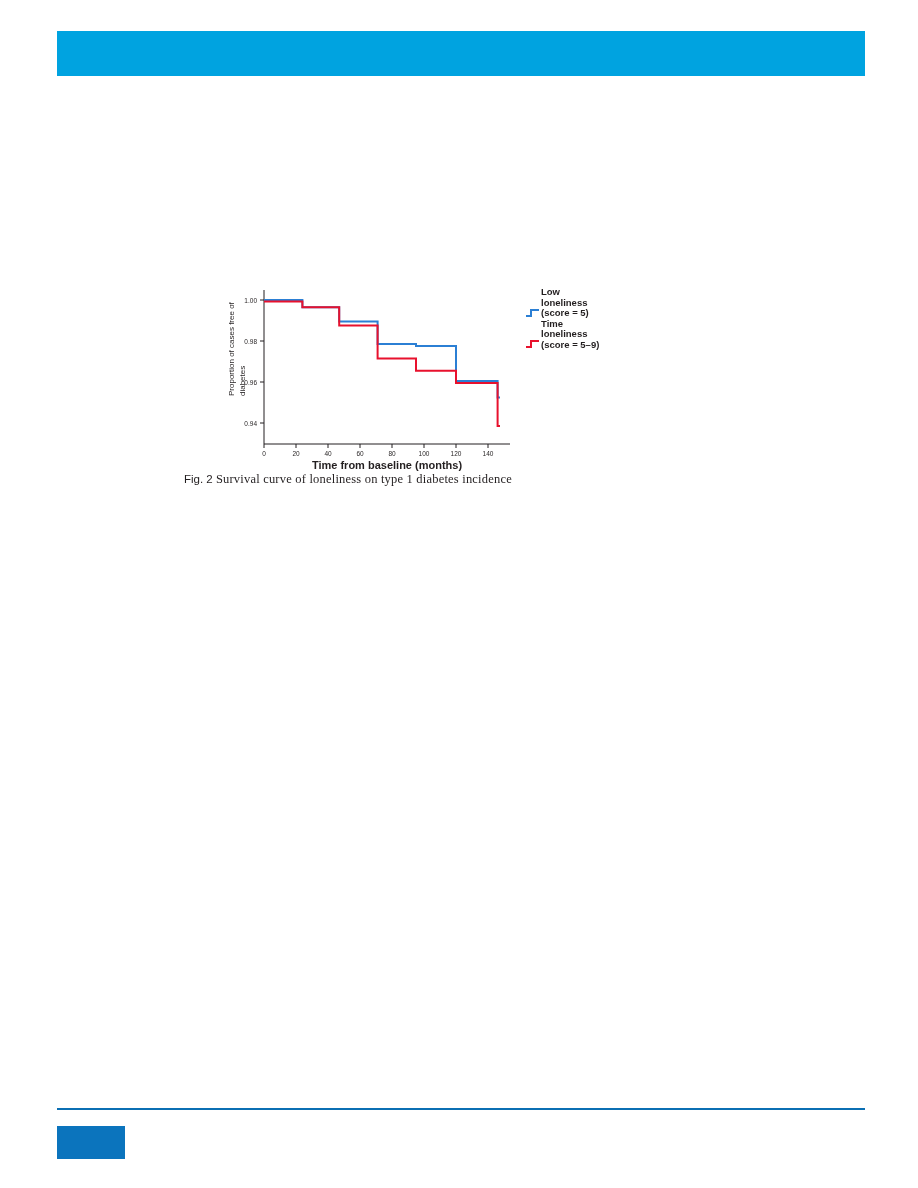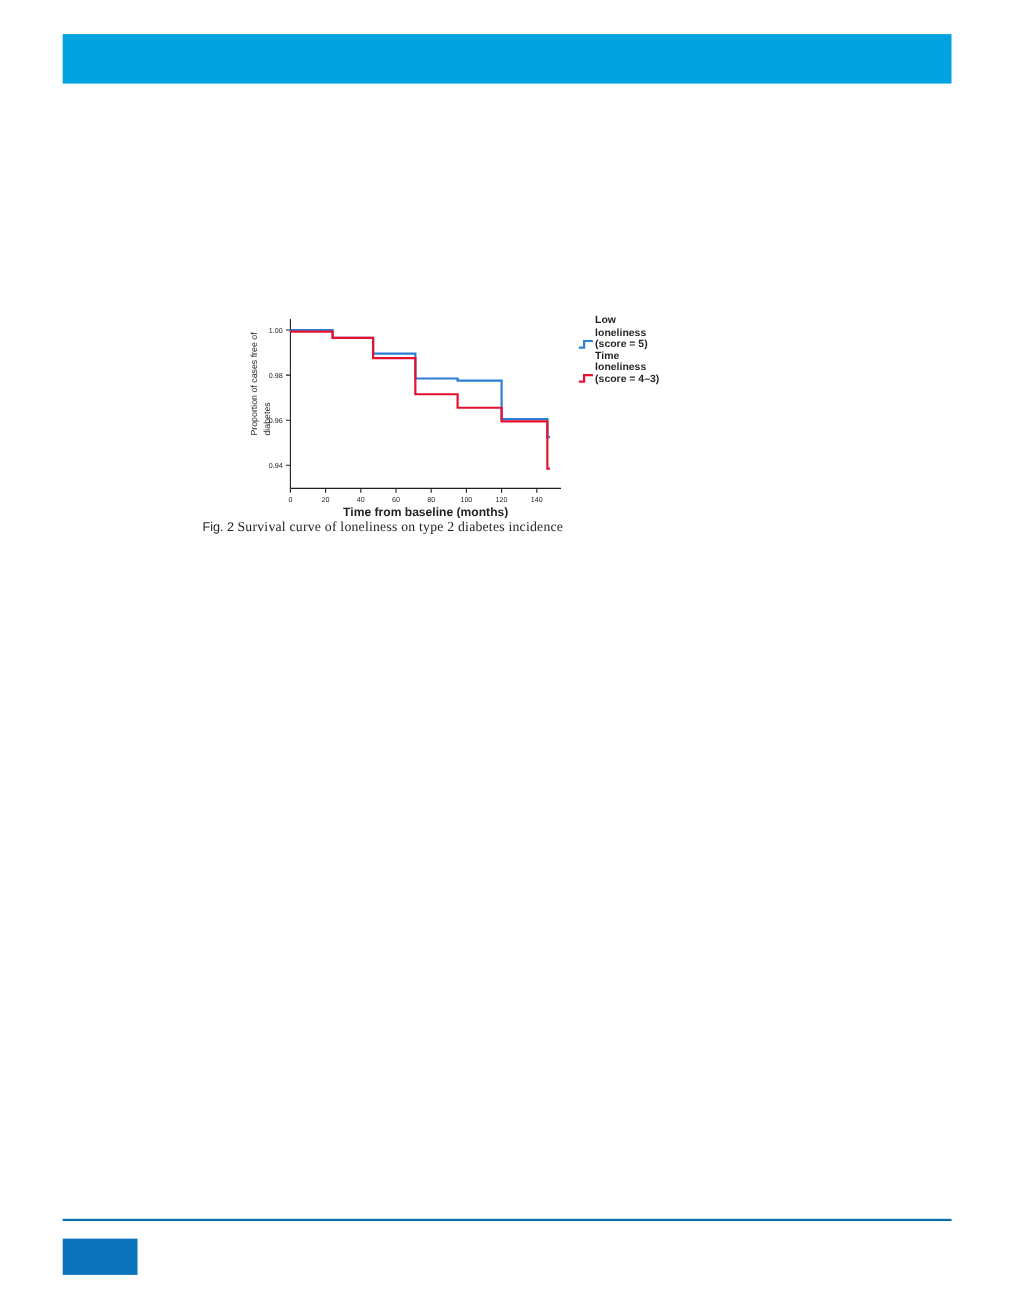--- a/index.html
+++ b/index.html
@@ -186,28 +186,28 @@
         </div>
         <div class="legend-row">
           <div class="legend-key">
             <svg width="14" height="11" viewBox="0 0 14 11">
               <polyline points="0,8 5,8 5,2 13,2" fill="none" stroke="#e8112d" stroke-width="2"></polyline>
             </svg>
           </div>
           <div class="legend-label">
             <div>Time</div>
             <div>loneliness</div>
-            <div>(score = 4–3)</div>
+            <div>(score = 5–9)</div>
           </div>
         </div>
       </div>
     </div>
 
     <div class="caption">
       <b>Fig. 2</b>
-      <span class="cap-text">Survival curve of loneliness on type 2 diabetes incidence</span>
+      <span class="cap-text">Survival curve of loneliness on type 1 diabetes incidence</span>
     </div>
   </div>
 
   <div class="bottom-rule" style="background: rgb(11, 111, 179);"></div>
   <div class="bottom-square"></div>
 
 </div>
 
 </body></html>

